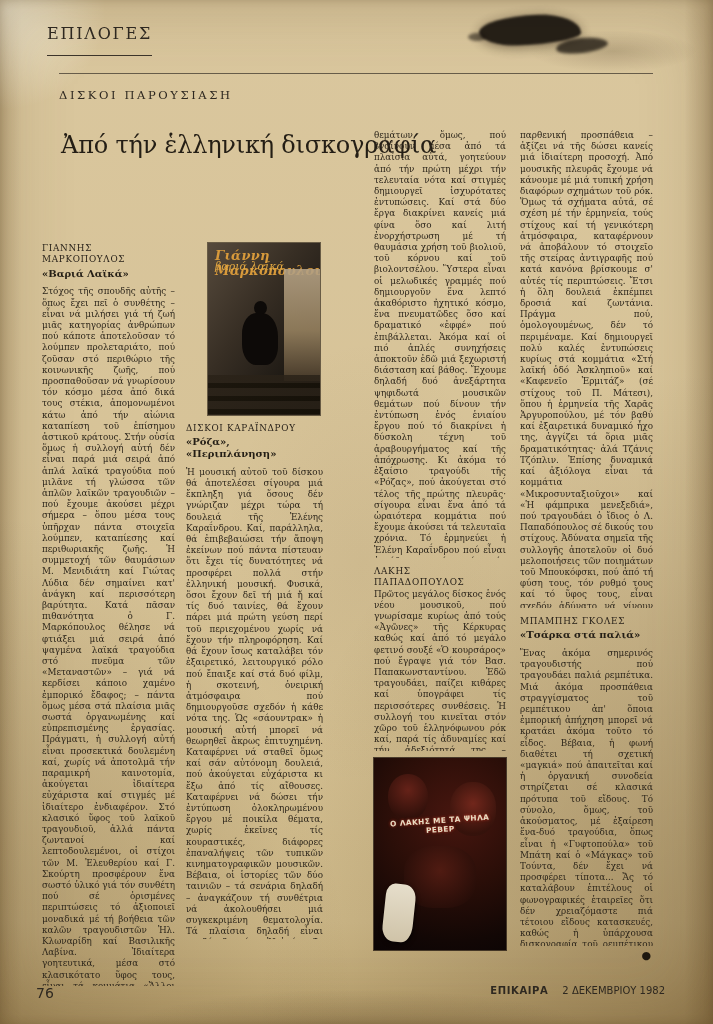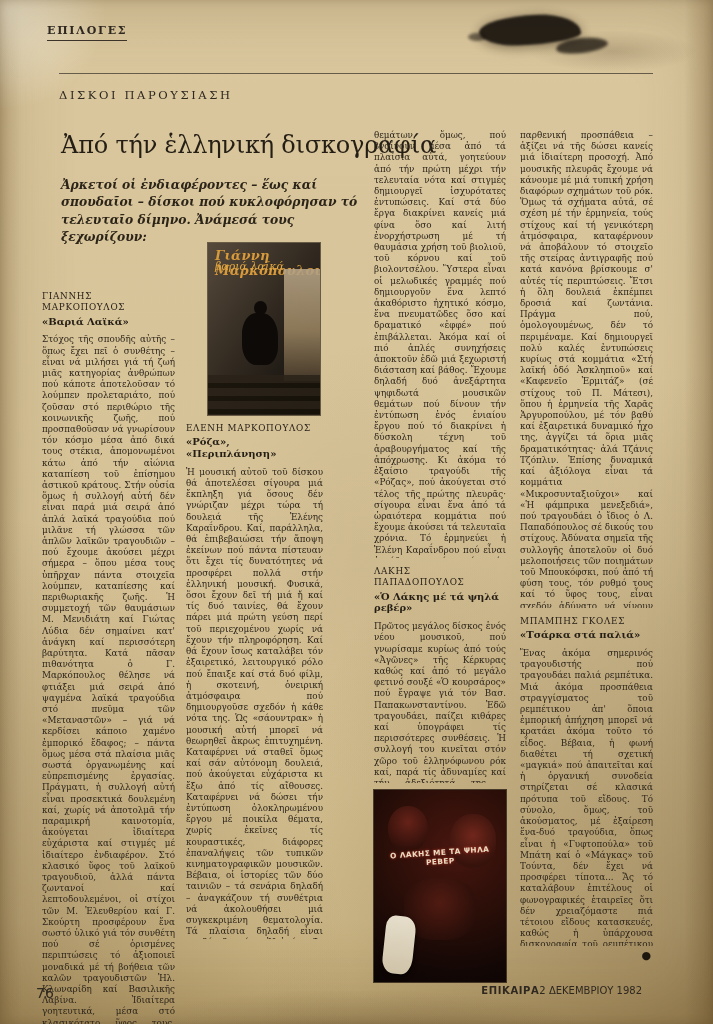--- a/index.html
+++ b/index.html
@@ -18,33 +18,33 @@
     background:
       radial-gradient(ellipse 200px 320px at 51% 55%, rgba(96,72,40,.07), transparent 70%),
       radial-gradient(ellipse 120px 30px at 86% 5%, rgba(60,42,22,.20), transparent 70%),
       radial-gradient(ellipse 320px 60px at 50% 101%, rgba(70,50,24,.28), transparent 75%);
   }
   .blot{position:absolute;background:#18130d;}
   .blot-a{left:479px;top:15px;width:102px;height:30px;border-radius:58% 42% 62% 38%/52% 64% 36% 48%;filter:blur(1.2px);opacity:.93;transform:rotate(-2deg);box-shadow:0 2px 12px rgba(40,26,12,.55);}
   .blot-b{left:556px;top:38px;width:52px;height:15px;border-radius:50% 50% 60% 40%/60% 50% 50% 40%;filter:blur(1.5px);opacity:.75;transform:rotate(-5deg);}
   .blot-c{left:468px;top:33px;width:18px;height:8px;border-radius:50%;filter:blur(1.6px);opacity:.55;}
 
-  .section-label{position:absolute;left:47px;top:24px;font-size:11px;font-weight:700;letter-spacing:1.8px;padding-bottom:3px;border-bottom:1.6px solid #3c342a;color:#2e2820;}
+  .section-label{position:absolute;left:47px;top:24px;font-size:16px;font-weight:400;letter-spacing:1.8px;padding-bottom:12px;border-bottom:1.6px solid #3c342a;color:#2e2820;}
   .rubric-rule{position:absolute;left:59px;top:73px;width:594px;height:1.4px;background:#4a4134;opacity:.8;}
   .rubric{position:absolute;left:59px;top:88px;font-size:11.5px;letter-spacing:2.6px;color:#2e2820;}
   .headline{position:absolute;left:61px;top:131px;margin:0;font-size:24px;font-weight:400;letter-spacing:-.2px;color:#241e15;}
   .standfirst{position:absolute;left:61px;top:176px;width:300px;margin:0;font-style:italic;font-weight:700;font-size:12.3px;line-height:1.42;color:#2b2418;}
 
   .col{position:absolute;}
   .col1{left:42px;top:243px;width:133px;}
   .col2{left:186px;top:243px;width:137px;}
   .col3{left:374px;top:130px;width:132px;}
   .col4{left:520px;top:130px;width:133px;}
 
-  .artist{font-size:8.8px;letter-spacing:.7px;line-height:1.28;white-space:pre-line;color:#29221a;margin-top:48px;}
+  .artist{font-size:8.8px;letter-spacing:.7px;line-height:1.28;white-space:pre-line;color:#29221a;}
   .album{font-size:10px;font-weight:700;line-height:1.18;margin:2px 0 7px;color:#241e15;}
   .mt{margin-top:8px;}
   .body-text{font-size:8.8px;line-height:11.2px;text-align:justify;overflow:hidden;hyphens:none;color:#2d261b;}
   .h700{height:700px}.h472{height:472px}.h50{height:50px;margin-top:5px;}
   .h428{height:428px}.h162{height:162px}.h478{height:478px}.h298{height:298px}
 
   .cover{position:relative;overflow:hidden;}
   .cover-mark{margin-left:22px;width:112px;height:172px;background:linear-gradient(125deg,#564a3c 0%,#372e24 40%,#1b1712 78%,#0f0c09 100%);outline:1px solid rgba(30,22,14,.6);}
   .cover-mark .t1{position:absolute;top:5px;left:7px;font-size:13px;font-style:italic;font-weight:700;color:#d89a3b;letter-spacing:.3px;}
   .cover-mark .t2{position:absolute;top:17px;left:7px;font-size:11px;font-style:italic;font-weight:400;color:#e0a742;}
@@ -56,63 +56,61 @@
   .cover-lakis{margin-top:7px;width:132px;height:192px;background:radial-gradient(circle at 62% 30%,#47160f 0%,#2a0e08 45%,#120705 80%,#0a0404 100%);outline:1px solid rgba(20,10,6,.7);}
   .lakis-title{position:absolute;left:4px;top:58px;width:124px;text-align:center;font-family:"DejaVu Sans",sans-serif;font-size:7.4px;font-weight:700;letter-spacing:.4px;color:#e8dcc2;transform:rotate(-4deg);text-shadow:0 0 3px rgba(220,60,40,.85);}
   .lakis-fig1{position:absolute;left:14px;top:16px;width:40px;height:46px;border-radius:48%;background:radial-gradient(circle at 50% 35%,#6b241a,#30100a 75%);opacity:.9;}
   .lakis-fig2{position:absolute;right:10px;top:24px;width:46px;height:54px;border-radius:46%;background:radial-gradient(circle at 50% 40%,#7a2a1e,#34120b 75%);opacity:.85;}
   .lakis-mid{position:absolute;left:30px;top:88px;width:72px;height:62px;border-radius:40%;background:radial-gradient(circle at 50% 40%,#581e14,#260d08 80%);opacity:.8;}
   .lakis-white{position:absolute;left:10px;bottom:8px;width:30px;height:58px;background:linear-gradient(180deg,#e6decb,#cfc3a8);border-radius:30% 40% 35% 40%/20% 25% 30% 25%;transform:rotate(6deg);box-shadow:1px 2px 4px rgba(0,0,0,.6);}
 
   .end-mark{text-align:right;font-size:11px;line-height:11px;margin-top:4px;padding-right:2px;color:#1c160f;}
 
   .page-num{position:absolute;left:36px;top:985px;font-family:"DejaVu Sans",sans-serif;font-size:14px;color:#2e2820;}
-  .footer-right{position:absolute;right:71px;top:985px;font-family:"DejaVu Sans",sans-serif;font-size:10px;color:#2e2820;display:flex;gap:0;align-items:center;}
+  .footer-right{position:absolute;right:48px;top:985px;font-family:"DejaVu Sans",sans-serif;font-size:10px;color:#2e2820;display:flex;gap:14px;align-items:center;}
   .footer-right .mag{font-weight:700;letter-spacing:.6px;}
 </style>
 </head>
 <body>
 
 <div class="page">
   <div class="stains"></div>
   <div class="blot blot-a"></div>
   <div class="blot blot-b"></div>
   <div class="blot blot-c"></div>
 
   <div class="section-label">ΕΠΙΛΟΓΕΣ</div>
   <div class="rubric-rule"></div>
   <div class="rubric">ΔΙΣΚΟΙ ΠΑΡΟΥΣΙΑΣΗ</div>
   <h1 class="headline">Ἀπό τήν ἑλληνική δισκογραφία</h1>
-  <p class="standfirst">Ἀρκετοί οἱ ἐνδιαφέροντες – ἕως καί σπουδαῖοι – δίσκοι πού κυκλοφόρησαν τό τελευταῖο δίμηνο. Ἀνάμεσά τους ξεχωρίζουν:</p>
 
   <div class="col col1">
     <div class="artist">ΓΙΑΝΝΗΣ ΜΑΡΚΟΠΟΥΛΟΣ</div>
     <div class="album">«Βαριά Λαϊκά»</div>
     <div class="body-text h700">Στόχος τῆς σπουδῆς αὐτῆς – ὅπως ἔχει πεῖ ὁ συνθέτης – εἶναι νά μιλήσει γιά τή ζωή μιᾶς κατηγορίας ἀνθρώπων πού κάποτε ἀποτελοῦσαν τό λούμπεν προλεταριάτο, πού ζοῦσαν στό περιθώριο τῆς κοινωνικῆς ζωῆς, πού προσπαθοῦσαν νά γνωρίσουν τόν κόσμο μέσα ἀπό δικά τους στέκια, ἀπομονωμένοι κάτω ἀπό τήν αἰώνια καταπίεση τοῦ ἐπίσημου ἀστικοῦ κράτους. Στήν οὐσία ὅμως ἡ συλλογή αὐτή δέν εἶναι παρά μιά σειρά ἀπό ἁπλά λαϊκά τραγούδια πού μιλᾶνε τή γλώσσα τῶν ἁπλῶν λαϊκῶν τραγουδιῶν – πού ἔχουμε ἀκούσει μέχρι σήμερα – ὅπου μέσα τους ὑπῆρχαν πάντα στοιχεῖα λούμπεν, καταπίεσης καί περιθωριακῆς ζωῆς. Ἡ συμμετοχή τῶν θαυμάσιων Μ. Μενιδιάτη καί Γιώτας Λύδια δέν σημαίνει κατ' ἀνάγκη καί περισσότερη βαρύτητα. Κατά πᾶσαν πιθανότητα ὁ Γ. Μαρκόπουλος θέλησε νά φτιάξει μιά σειρά ἀπό ψαγμένα λαϊκά τραγούδια στό πνεῦμα τῶν «Μεταναστῶν» – γιά νά κερδίσει κάποιο χαμένο ἐμπορικό ἔδαφος; – πάντα ὅμως μέσα στά πλαίσια μιᾶς σωστά ὀργανωμένης καί εὐπρεπισμένης ἐργασίας. Πράγματι, ἡ συλλογή αὐτή εἶναι προσεκτικά δουλεμένη καί, χωρίς νά ἀποτολμᾶ τήν παραμικρή καινοτομία, ἀκούγεται ἰδιαίτερα εὐχάριστα καί στιγμές μέ ἰδιαίτερο ἐνδιαφέρον. Στό κλασικό ὕφος τοῦ λαϊκοῦ τραγουδιοῦ, ἀλλά πάντα ζωντανοί καί λεπτοδουλεμένοι, οἱ στίχοι τῶν Μ. Ἐλευθερίου καί Γ. Σκούρτη προσφέρουν ἕνα σωστό ὑλικό γιά τόν συνθέτη πού σέ ὁρισμένες περιπτώσεις τό ἀξιοποιεῖ μοναδικά μέ τή βοήθεια τῶν καλῶν τραγουδιστῶν Ἡλ. Κλωναρίδη καί Βασιλικῆς Λαβίνα. Ἰδιαίτερα γοητευτικά, μέσα στό κλασικότατο ὕφος τους, εἶναι τά κομμάτια «Ἄλλοι ζητοῦν τόν ποταμό», «Στή δικιά σου τά σχολειά», «Τά τραγού-</div>
   </div>
 
   <div class="col col2">
     <div class="cover cover-mark">
       <div class="t1">Γιάννη Μαρκόπουλου</div>
       <div class="t2">βαριά λαϊκά</div>
       <div class="wall"></div>
       <div class="fig-head"></div>
       <div class="fig-body"></div>
       <div class="steps"></div>
     </div>
-    <div class="artist mt">ΕΛΕΝΗ ΜΑΡΚΟΠΟΥΛΟΣ</div>
+    <div class="artist mt">ΔΙΣΚΟΙ ΚΑΡΑΪΝΔΡΟΥ</div>
     <div class="album">«Ρόζα», «Περιπλάνηση»</div>
     <div class="body-text h472">Ἡ μουσική αὐτοῦ τοῦ δίσκου θά ἀποτελέσει σίγουρα μιά ἔκπληξη γιά ὅσους δέν γνώριζαν μέχρι τώρα τή δουλειά τῆς Ἑλένης Καραΐνδρου. Καί, παράλληλα, θά ἐπιβεβαιώσει τήν ἄποψη ἐκείνων πού πάντα πίστευαν ὅτι ἔχει τίς δυνατότητες νά προσφέρει πολλά στήν ἑλληνική μουσική. Φυσικά, ὅσοι ἔχουν δεῖ τή μιά ἤ καί τίς δυό ταινίες, θά ἔχουν πάρει μιά πρώτη γεύση περί τοῦ περιεχομένου χωρίς νά ἔχουν τήν πληροφόρηση. Καί θά ἔχουν ἴσως καταλάβει τόν ἐξαιρετικό, λειτουργικό ρόλο πού ἔπαιξε καί στά δυό φίλμ, ἡ σκοτεινή, ὀνειρική ἀτμόσφαιρα πού δημιουργοῦσε σχεδόν ἡ κάθε νότα της. Ὡς «σάουντρακ» ἡ μουσική αὐτή μπορεῖ νά θεωρηθεῖ ἄκρως ἐπιτυχημένη. Καταφέρνει νά σταθεῖ ὅμως καί σάν αὐτόνομη δουλειά, πού ἀκούγεται εὐχάριστα κι ἔξω ἀπό τίς αἴθουσες. Καταφέρνει νά δώσει τήν ἐντύπωση ὁλοκληρωμένου ἔργου μέ ποικίλα θέματα, χωρίς ἐκεῖνες τίς κουραστικές, διάφορες ἐπαναλήψεις τῶν τυπικῶν κινηματογραφικῶν μουσικῶν. Βέβαια, οἱ ἱστορίες τῶν δύο ταινιῶν – τά σενάρια δηλαδή – ἀναγκάζουν τή συνθέτρια νά ἀκολουθήσει μιά συγκεκριμένη θεματολογία. Τά πλαίσια δηλαδή εἶναι σχεδόν δοσμένα. Ἡ ἀνάπτυξη καί ἐπεξεργασία τῶν</div>
   </div>
 
   <div class="col col3">
     <div class="body-text h428">θεμάτων, ὅμως, πού βγαίνουν μέσα ἀπό τά πλαίσια αὐτά, γοητεύουν ἀπό τήν πρώτη μέχρι τήν τελευταία νότα καί στιγμές δημιουργεῖ ἰσχυρότατες ἐντυπώσεις. Καί στά δύο ἔργα διακρίνει κανείς μιά φίνα ὅσο καί λιτή ἐνορχήστρωση μέ τή θαυμάσια χρήση τοῦ βιολιοῦ, τοῦ κόρνου καί τοῦ βιολοντσέλου. Ὕστερα εἶναι οἱ μελωδικές γραμμές πού δημιουργοῦν ἕνα λεπτό ἀκαθόριστο ἠχητικό κόσμο, ἕνα πνευματῶδες ὅσο καί δραματικό «ἐφφέ» πού ἐπιβάλλεται. Ἀκόμα καί οἱ πιό ἁπλές συνηχήσεις ἀποκτοῦν ἐδῶ μιά ξεχωριστή διάσταση καί βάθος. Ἔχουμε δηλαδή δυό ἀνεξάρτητα ψηφιδωτά μουσικῶν θεμάτων πού δίνουν τήν ἐντύπωση ἑνός ἑνιαίου ἔργου πού τό διακρίνει ἡ δύσκολη τέχνη τοῦ ἀραβουργήματος καί τῆς ἀπόχρωσης. Κι ἀκόμα τό ἐξαίσιο τραγούδι τῆς «Ρόζας», πού ἀκούγεται στό τέλος τῆς πρώτης πλευρᾶς· σίγουρα εἶναι ἕνα ἀπό τά ὡραιότερα κομμάτια πού ἔχουμε ἀκούσει τά τελευταῖα χρόνια. Τό ἑρμηνεύει ἡ Ἑλένη Καραΐνδρου πού εἶναι ὑπεύθυνη καί γιά τήν ἀνεξάρτητη – ἐκτός ἐμπορικῶν κυκλωμάτων καί φωνογραφικῶν ἑταιρειῶν – παραγωγή αὐτοῦ τοῦ πολύ ἀξιόλογου δίσκου.</div>
     <div class="artist mt">ΛΑΚΗΣ
 ΠΑΠΑΔΟΠΟΥΛΟΣ</div>
-    <div class="album">«Ὁ Λάκης μέ τά ψηλά ρεβέρ»</div>
     <div class="body-text h162">Πρῶτος μεγάλος δίσκος ἑνός νέου μουσικοῦ, πού γνωρίσαμε κυρίως ἀπό τούς «Ἀγῶνες» τῆς Κέρκυρας καθώς καί ἀπό τό μεγάλο φετινό σουξέ «Ὁ κουρσάρος» πού ἔγραψε γιά τόν Βασ. Παπακωνσταντίνου. Ἐδῶ τραγουδάει, παίζει κιθάρες καί ὑπογράφει τίς περισσότερες συνθέσεις. Ἡ συλλογή του κινεῖται στόν χῶρο τοῦ ἑλληνόφωνου ρόκ καί, παρά τίς ἀδυναμίες καί τήν ἀδεξιότητά της – στοιχεῖα πού κατά κανόνα συνοδεύουν μιά</div>
     <div class="cover cover-lakis">
       <div class="lakis-fig1"></div>
       <div class="lakis-fig2"></div>
       <div class="lakis-mid"></div>
       <div class="lakis-title">Ο ΛΑΚΗΣ ΜΕ ΤΑ ΨΗΛΑ ΡΕΒΕΡ</div>
       <div class="lakis-white"></div>
     </div>
   </div>
 

